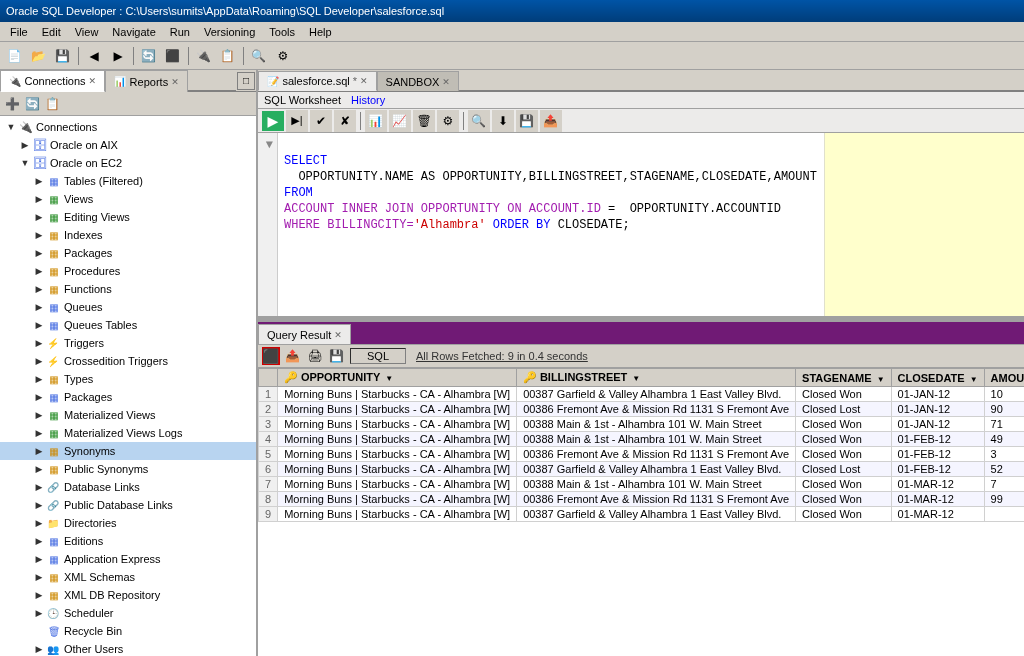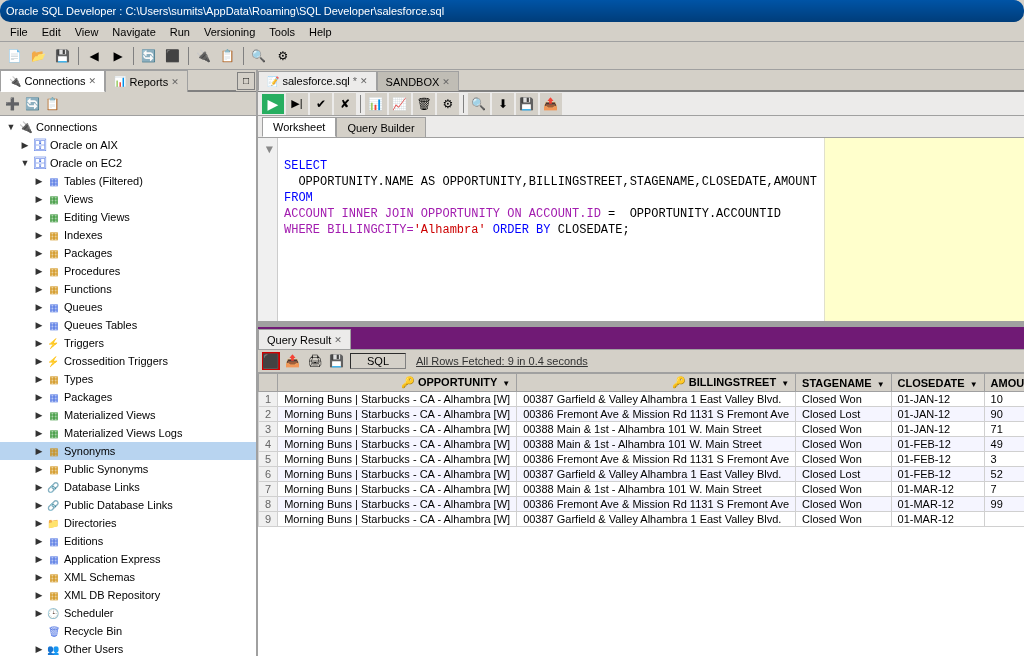--- a/index.html
+++ b/index.html
@@ -7,21 +7,20 @@
 
     
     .title-bar {
       background: linear-gradient(to bottom, #0054a6, #003d7a);
       color: white;
       padding: 3px 6px;
       font-size: 11px;
       display: flex;
       align-items: center;
       height: 22px;
-      border-radius: 10px;
     }
 
     
     .menu-bar {
       background: #d4d0c8;
       border-bottom: 1px solid #a0a0a0;
       padding: 2px 4px;
       display: flex;
       gap: 2px;
       height: 20px;
@@ -311,21 +310,21 @@
 
     .result-table {
       border-collapse: collapse;
       width: 100%;
       font-size: 11px;
     }
     .result-table th {
       background: #d4d0c8;
       border: 1px solid #a0a0a0;
       padding: 2px 6px;
-      text-align: right;
+      text-align: left;
       font-weight: bold;
       position: sticky;
       top: 0;
       white-space: nowrap;
       cursor: pointer;
     }
     .result-table td {
       border: 1px solid #d0d0d0;
       padding: 1px 6px;
       white-space: nowrap;
@@ -588,46 +587,42 @@
         <span style="color:#666;">*</span>
         <span class="tab-close">✕</span>
       </div>
       <div class="editor-tab">
         <span>SANDBOX</span>
         <span class="tab-close">✕</span>
       </div>
       <div style="flex:1;border-bottom:1px solid #808080;background:#d4d0c8;"></div>
     </div>
 
+    <div style="background:#ecebea;padding:2px 6px;font-size:11px;border-bottom:1px solid #a0a0a0;display:flex;gap:10px;">
+      <span>SQL Worksheet</span>
+      <span style="color:#0000ff;cursor:pointer;">History</span>
+    </div>
 
     <div class="editor-toolbar">
       <button class="toolbar-btn" style="background:#27ae60;color:white;font-size:14px;width:22px;height:20px;" title="Run">▶</button>
       <button class="toolbar-btn" title="Run Script" style="font-size:11px;">▶|</button>
       <button class="toolbar-btn" title="Commit">✔</button>
       <button class="toolbar-btn" title="Rollback">✘</button>
       <div class="toolbar-sep"></div>
       <button class="toolbar-btn" title="Explain Plan">📊</button>
       <button class="toolbar-btn" title="Autotrace">📈</button>
       <button class="toolbar-btn" title="Clear">🗑</button>
       <button class="toolbar-btn" title="Format SQL">⚙</button>
       <div class="toolbar-sep"></div>
       <button class="toolbar-btn" title="Find/Replace">🔍</button>
       <button class="toolbar-btn" title="Download">⬇</button>
       <button class="toolbar-btn" title="Save SQL">💾</button>
       <button class="toolbar-btn" title="DBMS Output">📤</button>
     </div>
 
-    <div class="sub-tabs">
-      <div class="sub-tab active">
-        <span>Worksheet</span>
-      </div>
-      <div class="sub-tab">
-        <span>Query Builder</span>
-      </div>
-    </div>
 
     <div class="editor-container" style="height: 185px; min-height:185px; max-height:185px;">
       <div class="sql-line-numbers">
         <div>▼</div>
         <div></div>
         <div></div>
         <div></div>
         <div></div>
         <div></div>
         <div></div>

